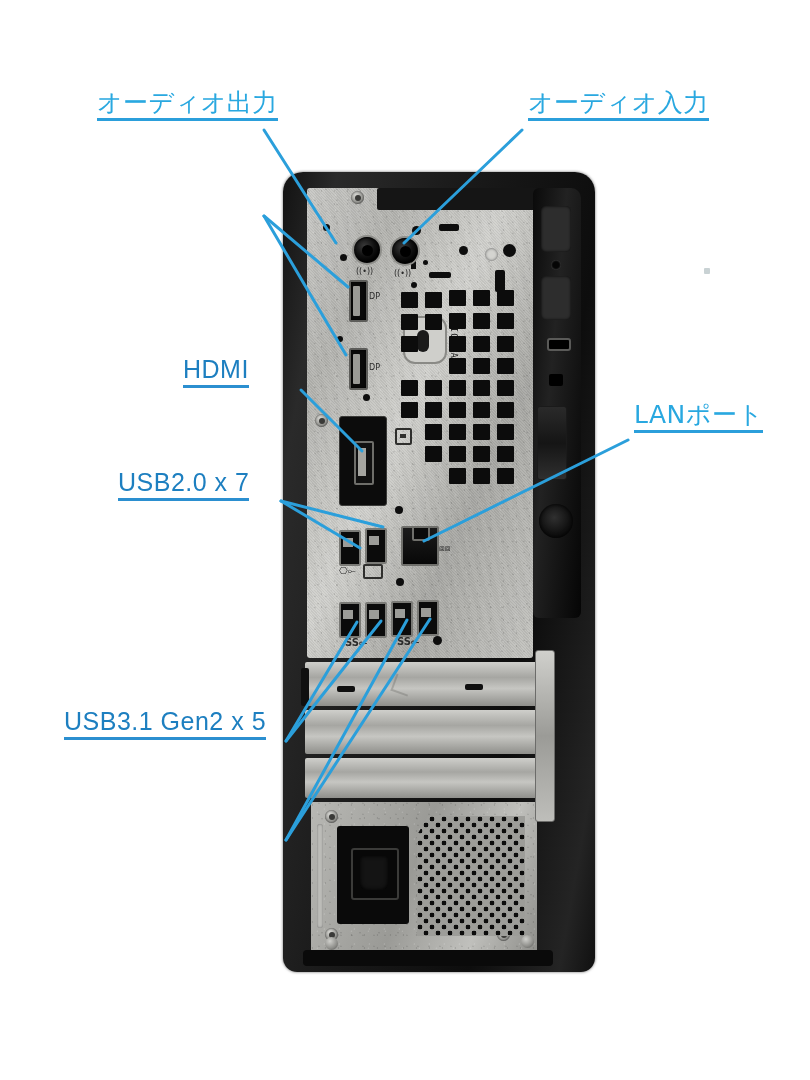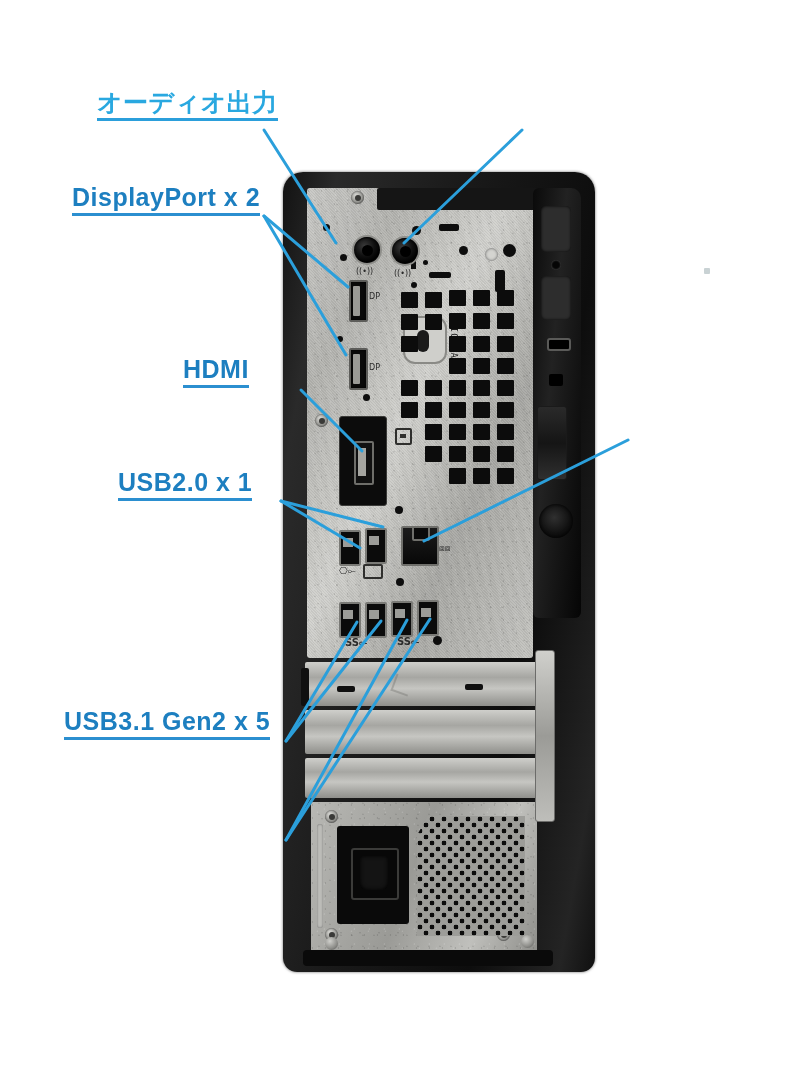--- a/index.html
+++ b/index.html
@@ -25,21 +25,21 @@
     width: 810px; height: 1080px;
     z-index: 40;
     pointer-events: none;
   }
   .label {
     position: absolute;
     z-index: 50;
     white-space: nowrap;
     line-height: 1.0;
     letter-spacing: 0.5px;
-    font-weight: bold;
+    font-weight: normal;
     padding-bottom: 3px;
   }
   .label.latin {
     color: #1d7fc0;
     font-size: 25px;
     border-bottom: 3px solid #2b8fd0;
     font-family: "Liberation Sans", "DejaVu Sans", sans-serif;
   }
   .label.jp {
     color: #29a8e0;
@@ -479,18 +479,19 @@
 
       <path d="M286,741 L357,622"></path>
       <path d="M286,741 L381,621"></path>
 
       <path d="M286,840 L407,620"></path>
       <path d="M286,840 L430,619"></path>
     </g>
   </svg>
 
   <div class="label jp" id="lb-audio-out" style="left: 97px; top: 90px;">オーディオ出力</div>
-  <div class="label latin" id="lb-dp" style="left: 72px; top: 185px;">DisplayPort x 2</div>
+  <div class="label jp" id="lb-audio-in" style="left: 528px; top: 90px;">オーディオ入力</div>
   <div class="label latin" id="lb-hdmi" style="left: 183px; top: 357px;">HDMI</div>
-  <div class="label latin" id="lb-usb20" style="left: 118px; top: 470px;">USB2.0 x 1</div>
+  <div class="label latin" id="lb-usb20" style="left: 118px; top: 470px;">USB2.0 x 7</div>
+  <div class="label jp" id="lb-lan" style="left: 634px; top: 402px;">LANポート</div>
   <div class="label latin" id="lb-usb31g2" style="left: 64px; top: 709px;">USB3.1 Gen2 x 5</div>
 
 </div>
 
 </body></html>

